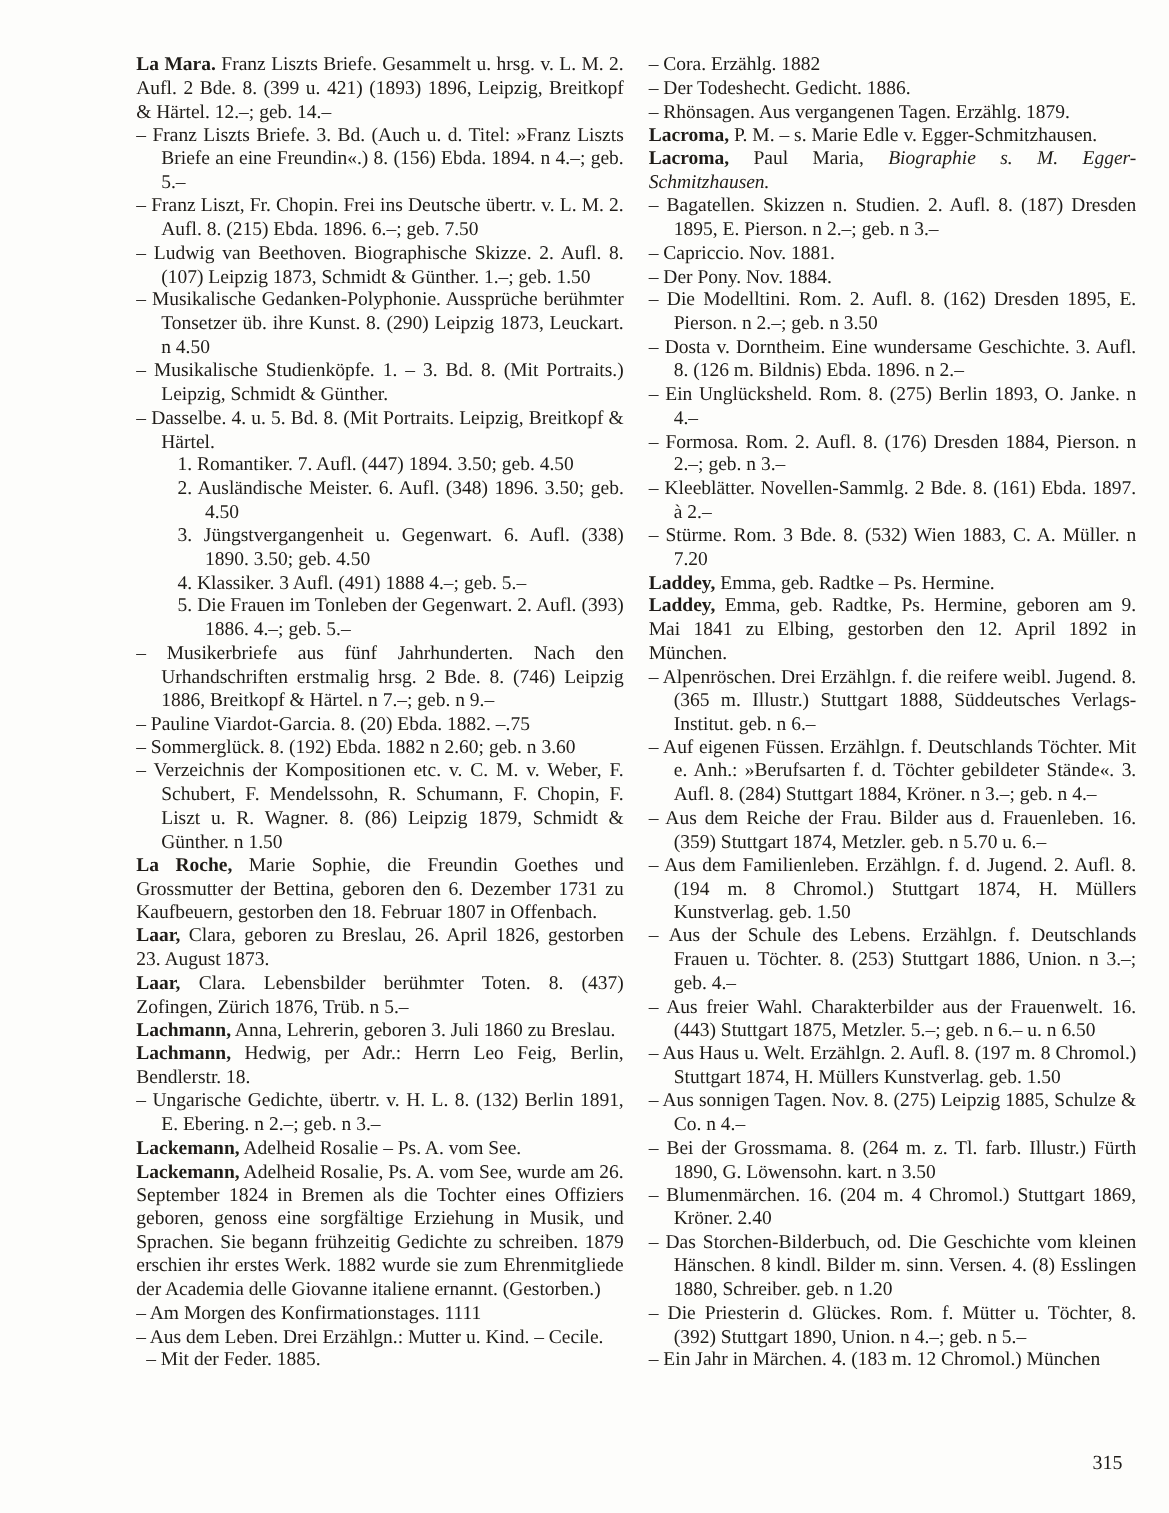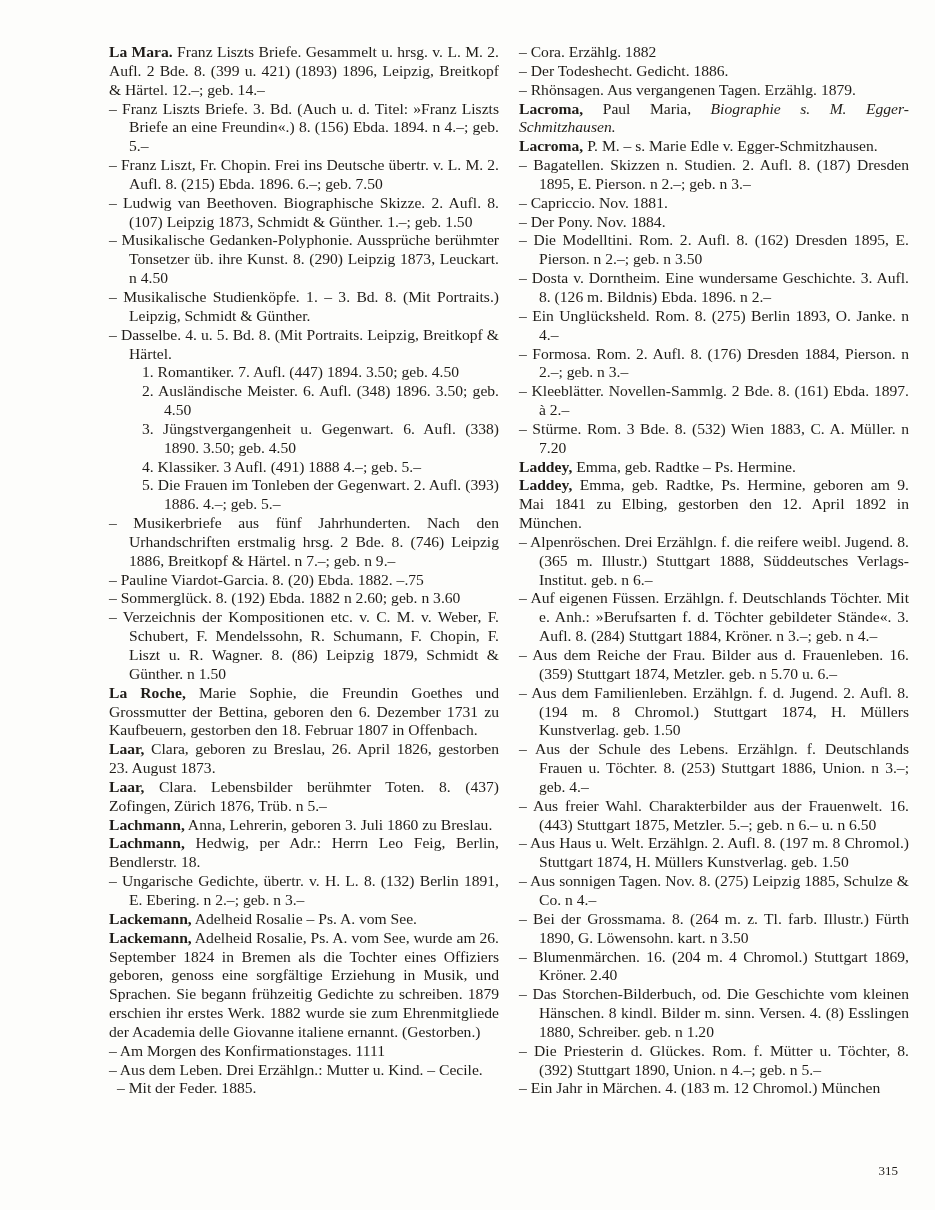--- a/index.html
+++ b/index.html
@@ -26,21 +26,21 @@
   .entry { margin: 0; }
   .entry.dash  { padding-left: 20px; text-indent: -20px; }
   .entry.num   { margin-left: 33px; padding-left: 22px; text-indent: -22px; }
   .entry.dash2 { margin-left: 8px; padding-left: 19px; text-indent: -19px; }
   .entry b { font-weight: bold; }
   .entry i { font-style: italic; }
   .pageno {
     position: absolute;
     top: 1163px;
     right: 37px;
-    font-size: 13px;
+    font-size: 16px;
     line-height: 15px;
     text-align: right;
   }
 </style>
 </head>
 <body>
 
 <div class="page">
   <div class="cols">
     <div class="col">
@@ -69,22 +69,22 @@
         <p class="entry head"><b>Lackemann,</b><span> Adelheid Rosalie – Ps. A. vom See.</span></p>
         <p class="entry head"><b>Lackemann,</b><span> Adelheid Rosalie, Ps. A. vom See, wurde am 26. September 1824 in Bremen als die Tochter eines Offiziers geboren, genoss eine sorgfältige Erziehung in Musik, und Sprachen. Sie begann frühzeitig Gedichte zu schreiben. 1879 erschien ihr erstes Werk. 1882 wurde sie zum Ehrenmitgliede der Academia delle Giovanne italiene ernannt. (Gestorben.)</span></p>
         <p class="entry dash"><span>– Am Morgen des Konfirmationstages. 1111</span></p>
         <p class="entry dash"><span>– Aus dem Leben. Drei Erzählgn.: Mutter u. Kind. – Cecile.</span></p>
         <p class="entry dash2"><span>– Mit der Feder. 1885.</span></p>
       </div>
     <div class="col">
         <p class="entry dash"><span>– Cora. Erzählg. 1882</span></p>
         <p class="entry dash"><span>– Der Todeshecht. Gedicht. 1886.</span></p>
         <p class="entry dash"><span>– Rhönsagen. Aus vergangenen Tagen. Erzählg. 1879.</span></p>
+        <p class="entry head"><b>Lacroma,</b><span> P. M. – s. Marie Edle v. Egger-Schmitzhausen.</span></p>
         <p class="entry head"><b>Lacroma,</b><span> Paul Maria, </span><i>Biographie s. M. Egger-Schmitzhausen.</i></p>
-        <p class="entry head"><b>Lacroma,</b><span> P. M. – s. Marie Edle v. Egger-Schmitzhausen.</span></p>
         <p class="entry dash"><span>– Bagatellen. Skizzen n. Studien. 2. Aufl. 8. (187) Dresden 1895, E. Pierson. n 2.–; geb. n 3.–</span></p>
         <p class="entry dash"><span>– Capriccio. Nov. 1881.</span></p>
         <p class="entry dash"><span>– Der Pony. Nov. 1884.</span></p>
         <p class="entry dash"><span>– Die Modelltini. Rom. 2. Aufl. 8. (162) Dresden 1895, E. Pierson. n 2.–; geb. n 3.50</span></p>
         <p class="entry dash"><span>– Dosta v. Dorntheim. Eine wundersame Geschichte. 3. Aufl. 8. (126 m. Bildnis) Ebda. 1896. n 2.–</span></p>
         <p class="entry dash"><span>– Ein Unglücksheld. Rom. 8. (275) Berlin 1893, O. Janke. n 4.–</span></p>
         <p class="entry dash"><span>– Formosa. Rom. 2. Aufl. 8. (176) Dresden 1884, Pierson. n 2.–; geb. n 3.–</span></p>
         <p class="entry dash"><span>– Kleeblätter. Novellen-Sammlg. 2 Bde. 8. (161) Ebda. 1897. à 2.–</span></p>
         <p class="entry dash"><span>– Stürme. Rom. 3 Bde. 8. (532) Wien 1883, C. A. Müller. n 7.20</span></p>
         <p class="entry head"><b>Laddey,</b><span> Emma, geb. Radtke – Ps. Hermine.</span></p>

